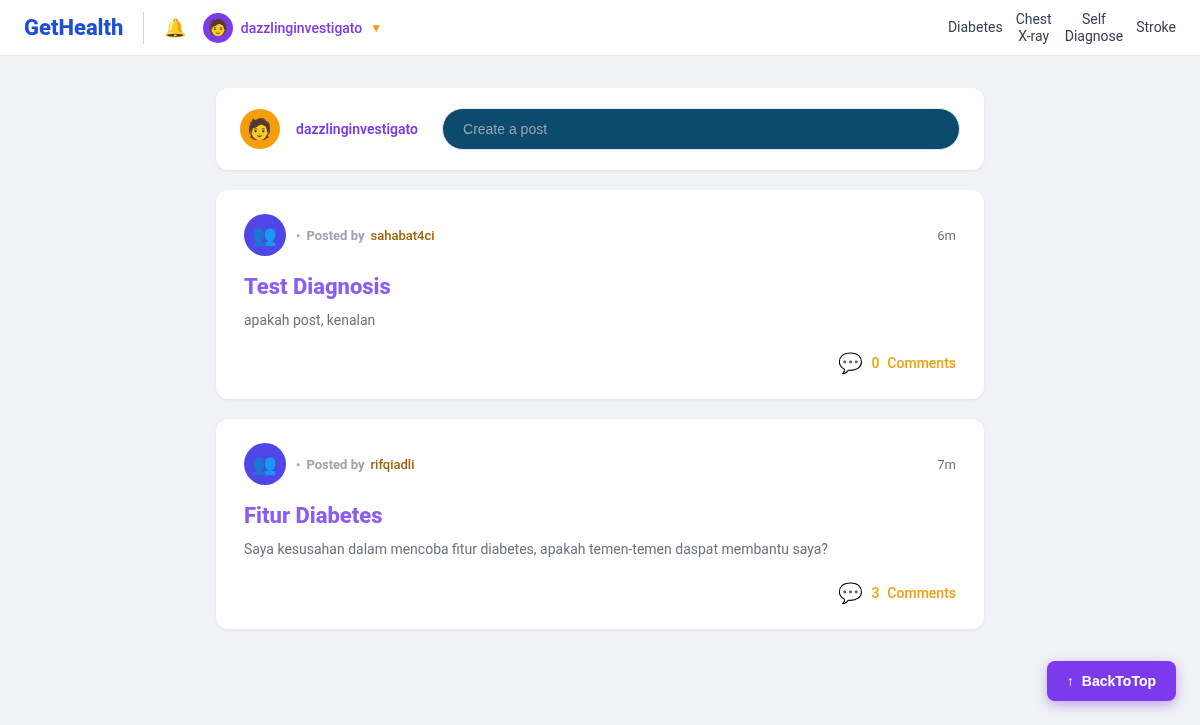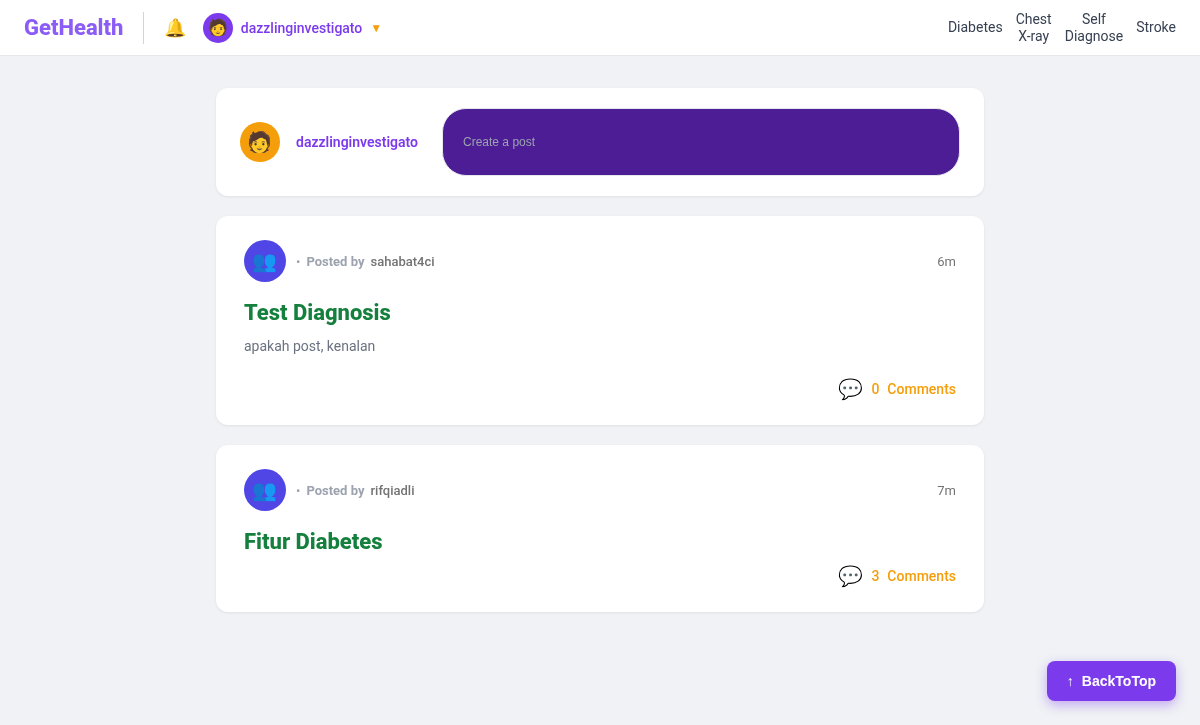--- a/index.html
+++ b/index.html
@@ -17,21 +17,21 @@
       align-items: center;
       padding: 0 24px;
       border-bottom: 1px solid #e5e7eb;
       position: sticky;
       top: 0;
       z-index: 100;
     }
     .header-logo {
       font-size: 22px;
       font-weight: 800;
-      color: #8b5cf6;
+      color: #1d4ed8;
       margin-right: 20px;
     }
     .header-divider {
       width: 1px;
       height: 32px;
       background: #d1d5db;
       margin-right: 20px;
     }
     .header-bell {
       color: #6b7280;
@@ -110,24 +110,24 @@
     .create-post-username {
       font-size: 14px;
       color: #7c3aed;
       font-weight: 600;
       margin-right: 8px;
     }
     .create-post-input {
       flex: 1;
       border: 1.5px solid #e5e7eb;
       border-radius: 24px;
-      padding: 26px 20px;
-      font-size: 12px;
+      padding: 12px 20px;
+      font-size: 14px;
       color: #9ca3af;
-      background: #4c1d95;
+      background: #0c4a6e;
       outline: none;
       cursor: pointer;
     }
     .create-post-input::placeholder { color: #9ca3af; }
 
     
     .post-card {
       background: #fff;
       border-radius: 12px;
       padding: 24px 28px;
@@ -165,31 +165,31 @@
       color: #6b7280;
     }
     .post-meta-dot {
       color: #9ca3af;
     }
     .post-meta-posted {
       color: #9ca3af;
       font-weight: bold;
     }
     .post-meta-author {
-      color: #737373;
+      color: #a16207;
       font-weight: 500;
     }
     .post-time {
       font-size: 13px;
       color: #737373;
     }
     .post-title {
       font-size: 22px;
       font-weight: 800;
-      color: #15803d;
+      color: #8b5cf6;
       margin-bottom: 10px;
     }
     .post-content {
       font-size: 14px;
       color: #6b7280;
       line-height: 1.6;
       margin-bottom: 20px;
     }
     .post-footer {
       display: flex;
@@ -285,20 +285,21 @@
         <div class="community-avatar">👥</div>
         <div class="post-meta">
           <span class="post-meta-dot">•</span>
           <span class="post-meta-posted">Posted by</span>
           <span class="post-meta-author">rifqiadli</span>
         </div>
       </div>
       <span class="post-time">7m</span>
     </div>
     <h2 class="post-title">Fitur Diabetes</h2>
+    <p class="post-content">Saya kesusahan dalam mencoba fitur diabetes, apakah temen-temen daspat membantu saya?</p>
     <div class="post-footer">
       <div class="comments-btn">
         <span class="comment-icon">💬</span>
         <span>3</span>
         <span>Comments</span>
       </div>
     </div>
   </div>
 
 </main>

